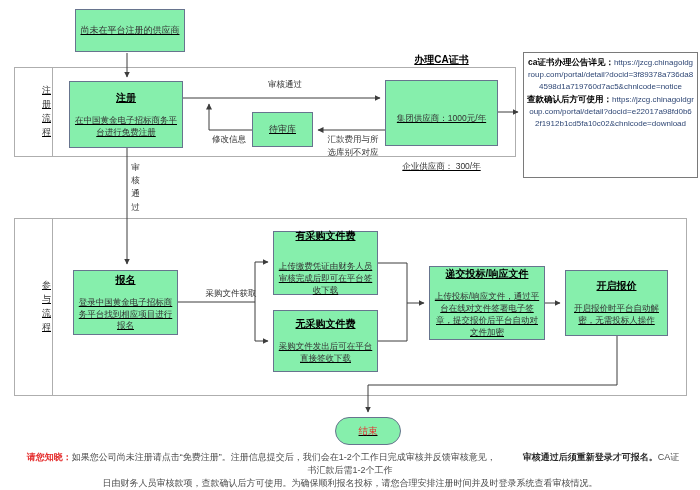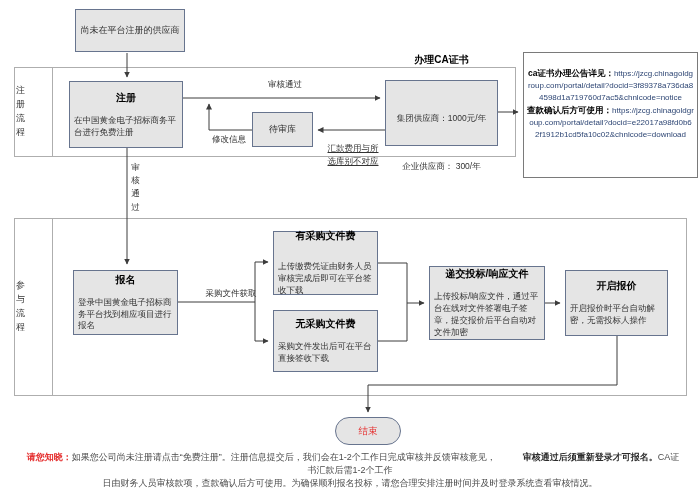--- a/index.html
+++ b/index.html
@@ -1,34 +1,34 @@
 <!DOCTYPE html>
 <html><head>
 <meta charset="utf-8">
 <style>
   html,body{margin:0;padding:0;background:#fff;}
   #canvas{position:relative;width:700px;height:490px;background:#fff;overflow:hidden;
           font-family:"Liberation Sans","DejaVu Sans",sans-serif;}
   svg.wires{position:absolute;left:0;top:0;z-index:1;}
   .section{position:absolute;border:1px solid #aeaeae;box-sizing:border-box;background:transparent;z-index:0;}
   .section-label{position:absolute;left:0;top:0;bottom:0;width:37px;border-right:1px solid #aeaeae;
-                 display:flex;align-items:center;justify-content:flex-start;}
+                 display:flex;align-items:center;justify-content:flex-end;text-decoration:underline;}
   .vtext{width:11px;font-size:9px;color:#333;line-height:1.55;word-break:break-all;text-align:center;}
-  .box{position:absolute;border:1px solid #67748e;background:#e5e5e5;box-sizing:border-box;z-index:2;
+  .box{position:absolute;border:1px solid #67748e;background:#86efac;box-sizing:border-box;z-index:2;
        display:flex;flex-direction:column;align-items:center;justify-content:center;
-       padding:2px 4px;}
+       text-align:center;padding:2px 4px;text-decoration:underline;}
   .box .t{font-weight:bold;font-size:10px;color:#000;line-height:1.3;}
   .box .b{font-size:8.5px;color:#333;line-height:1.4;margin-top:11px;}
   .plain{justify-content:center;}
   .plain .b{margin-top:0;font-size:9px;}
   .endnode{border-radius:14px;}
   .endnode .t{color:#e53030;font-weight:normal;font-size:9.5px;}
   .elabel{position:absolute;font-size:8.5px;color:#333;z-index:2;text-align:center;line-height:13px;}
   .infobox{position:absolute;border:1px solid #7a7a7a;background:#fff;box-sizing:border-box;z-index:2;
-           font-size:8px;color:#2e4674;line-height:1.5;text-align:center;padding:14px 3px;word-break:break-all;}
+           font-size:8px;color:#2e4674;line-height:1.5;text-align:center;padding:3px 3px;word-break:break-all;}
   .infobox .lbl{font-weight:bold;color:#000;font-size:8.5px;}
   .note{position:absolute;left:20px;top:451px;width:660px;z-index:2;font-size:9px;color:#4c4c4c;
         line-height:13px;text-align:center;}
   .note .red{color:#e53030;font-weight:bold;padding-left:6px;}
   .note .bold{font-weight:bold;color:#2b2b2b;padding-left:27px;}
 </style>
 </head>
 <body>
 
 <div id="canvas">
@@ -90,21 +90,21 @@
     <div class="b" style="margin-top:0;">企业供应商：  300/年</div>
   </div>
 
   <div class="infobox" style="left:523px;top:52px;width:175px;height:126px;">
     <div><span class="lbl">ca证书办理公告详见：</span><span>https://jzcg.chinagoldgroup.com/portal/detail?docid=3f89378a736da84598d1a719760d7ac5&amp;chnlcode=notice</span></div>
     <div><span class="lbl">查款确认后方可使用：</span><span>https://jzcg.chinagoldgroup.com/portal/detail?docid=e22017a98fd0b62f1912b1cd5fa10c02&amp;chnlcode=download</span></div>
   </div>
 
   <div class="elabel" style="left:255px;top:78px;width:60px;">审核通过</div>
   <div class="elabel" style="left:208px;top:133px;width:42px;">修改信息</div>
-  <div class="elabel" style="left:322px;top:142px;width:62px;text-decoration:underline;">
+  <div class="elabel" style="left:322px;top:133px;width:62px;">
     <div>汇款费用与所</div>
     <div>选库别不对应</div>
   </div>
 
   <div class="elabel" style="left:130px;top:161px;width:12px;">
     <div class="vtext" style="font-size:8.5px;">审核通过</div>
   </div>
 
   <div class="box" style="left:73px;top:270px;width:105px;height:65px;">
     <div class="t">报名</div>

